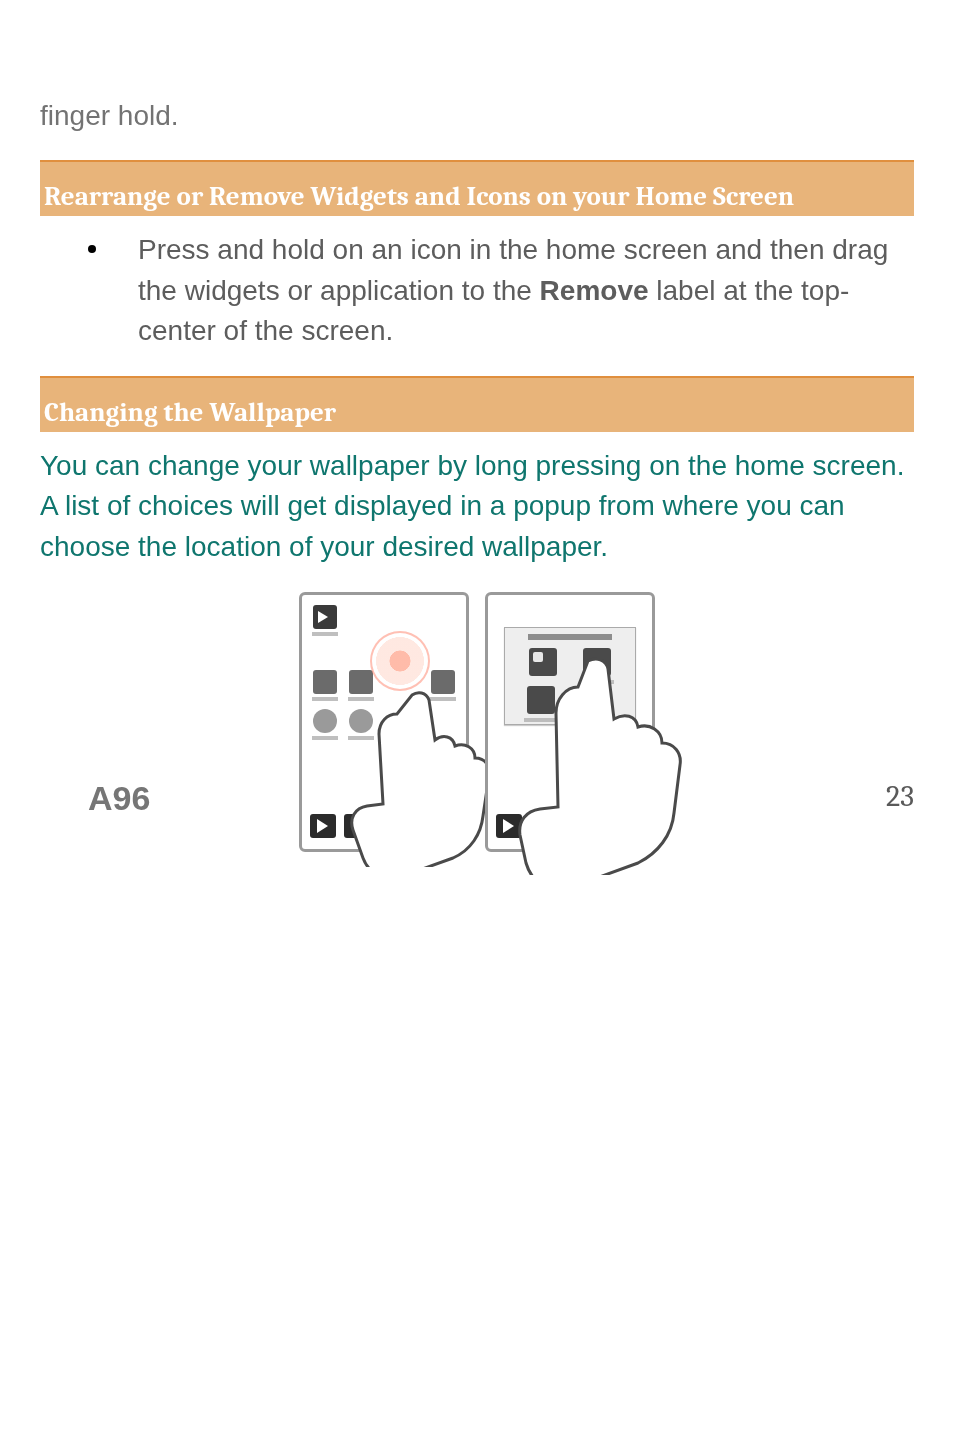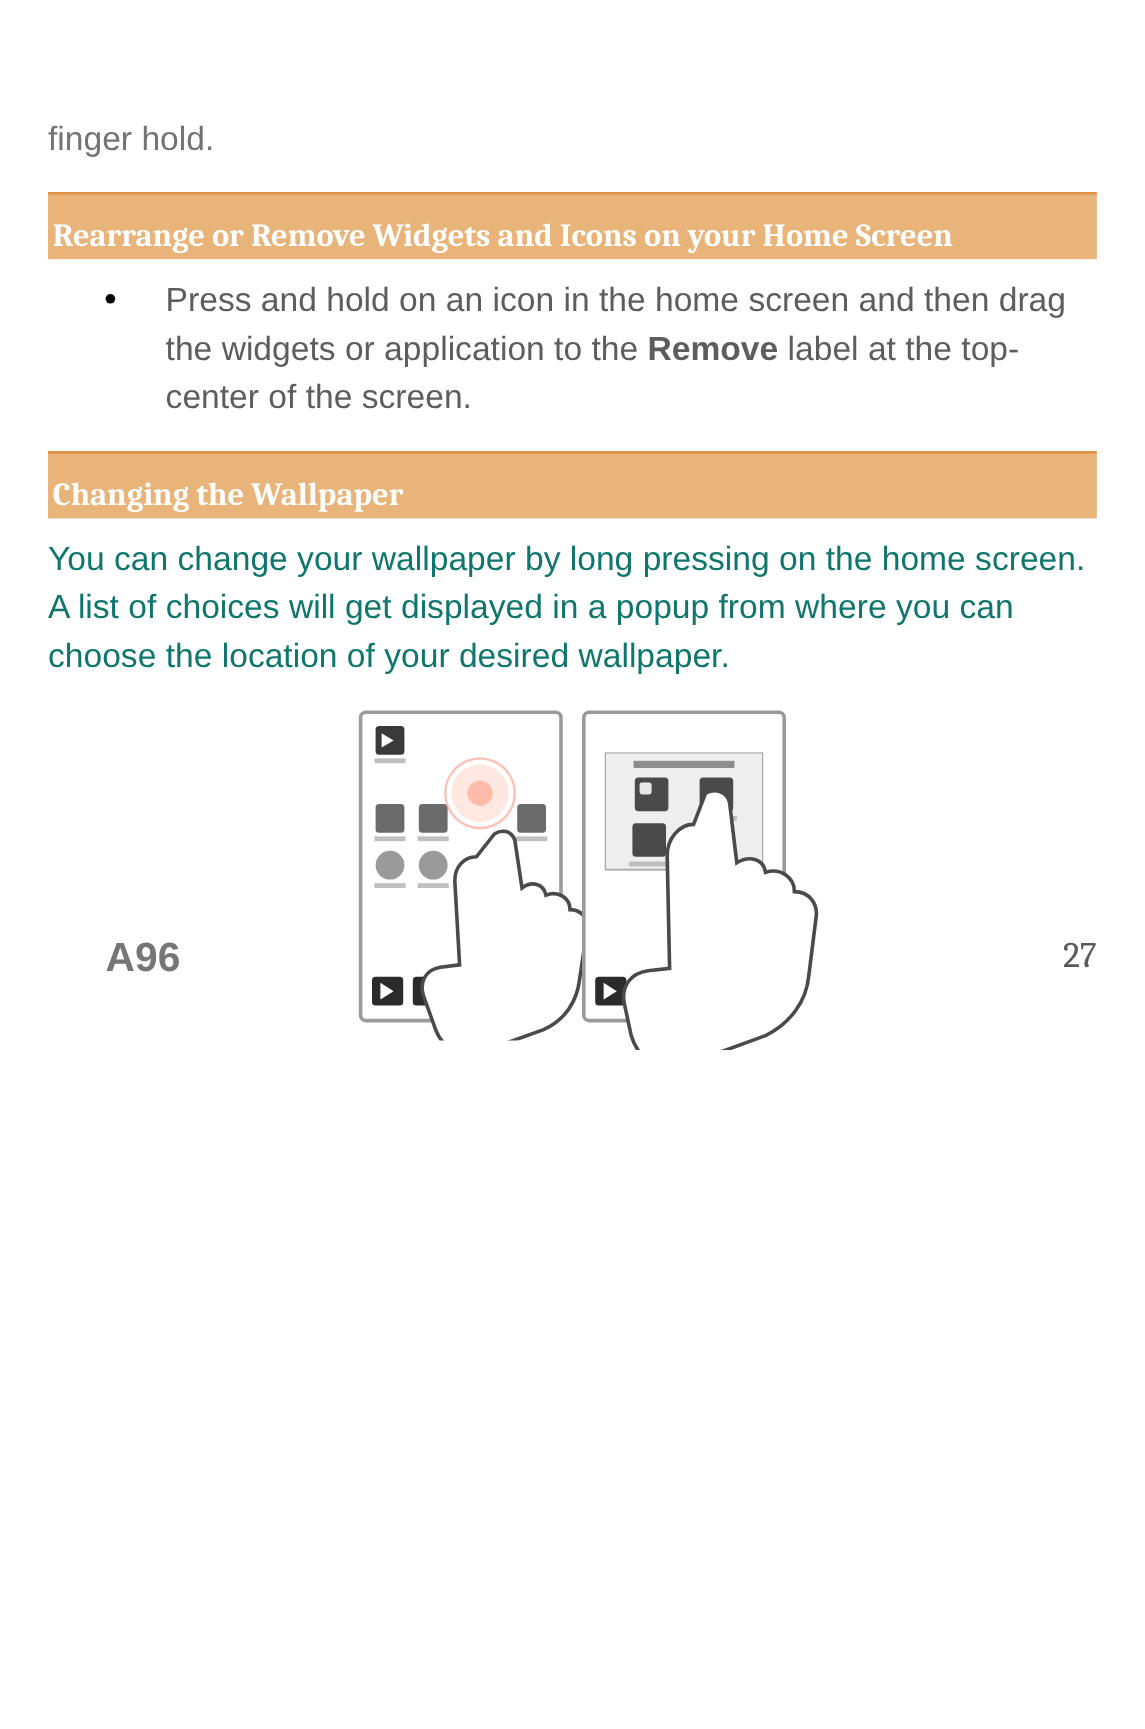--- a/index.html
+++ b/index.html
@@ -237,16 +237,16 @@
       <div class="hand hand2">
         <svg viewBox="0 0 190 220">
           <path d="M70 6 c8 -4 18 -2 20 8 l6 50 c10 -6 22 -4 24 8 c12 -4 24 4 24 16 c12 0 20 10 18 22 l-6 48 c-2 22 -16 40 -36 50 l-66 24 c-22 8 -40 -4 -46 -24 l-6 -28 c-2 -14 6 -24 20 -26 l18 -2 l-2 -94 c0 -14 10 -26 22 -26 z" fill="#ffffff" stroke="#4a4a4a" stroke-width="3"></path>
         </svg>
       </div>
     </div>
   </div>
 
   <div class="footer">
     <div class="model">A96</div>
-    <div class="pageno">27</div>
+    <div class="pageno">23</div>
   </div>
 
 </div>
 
 </body></html>

